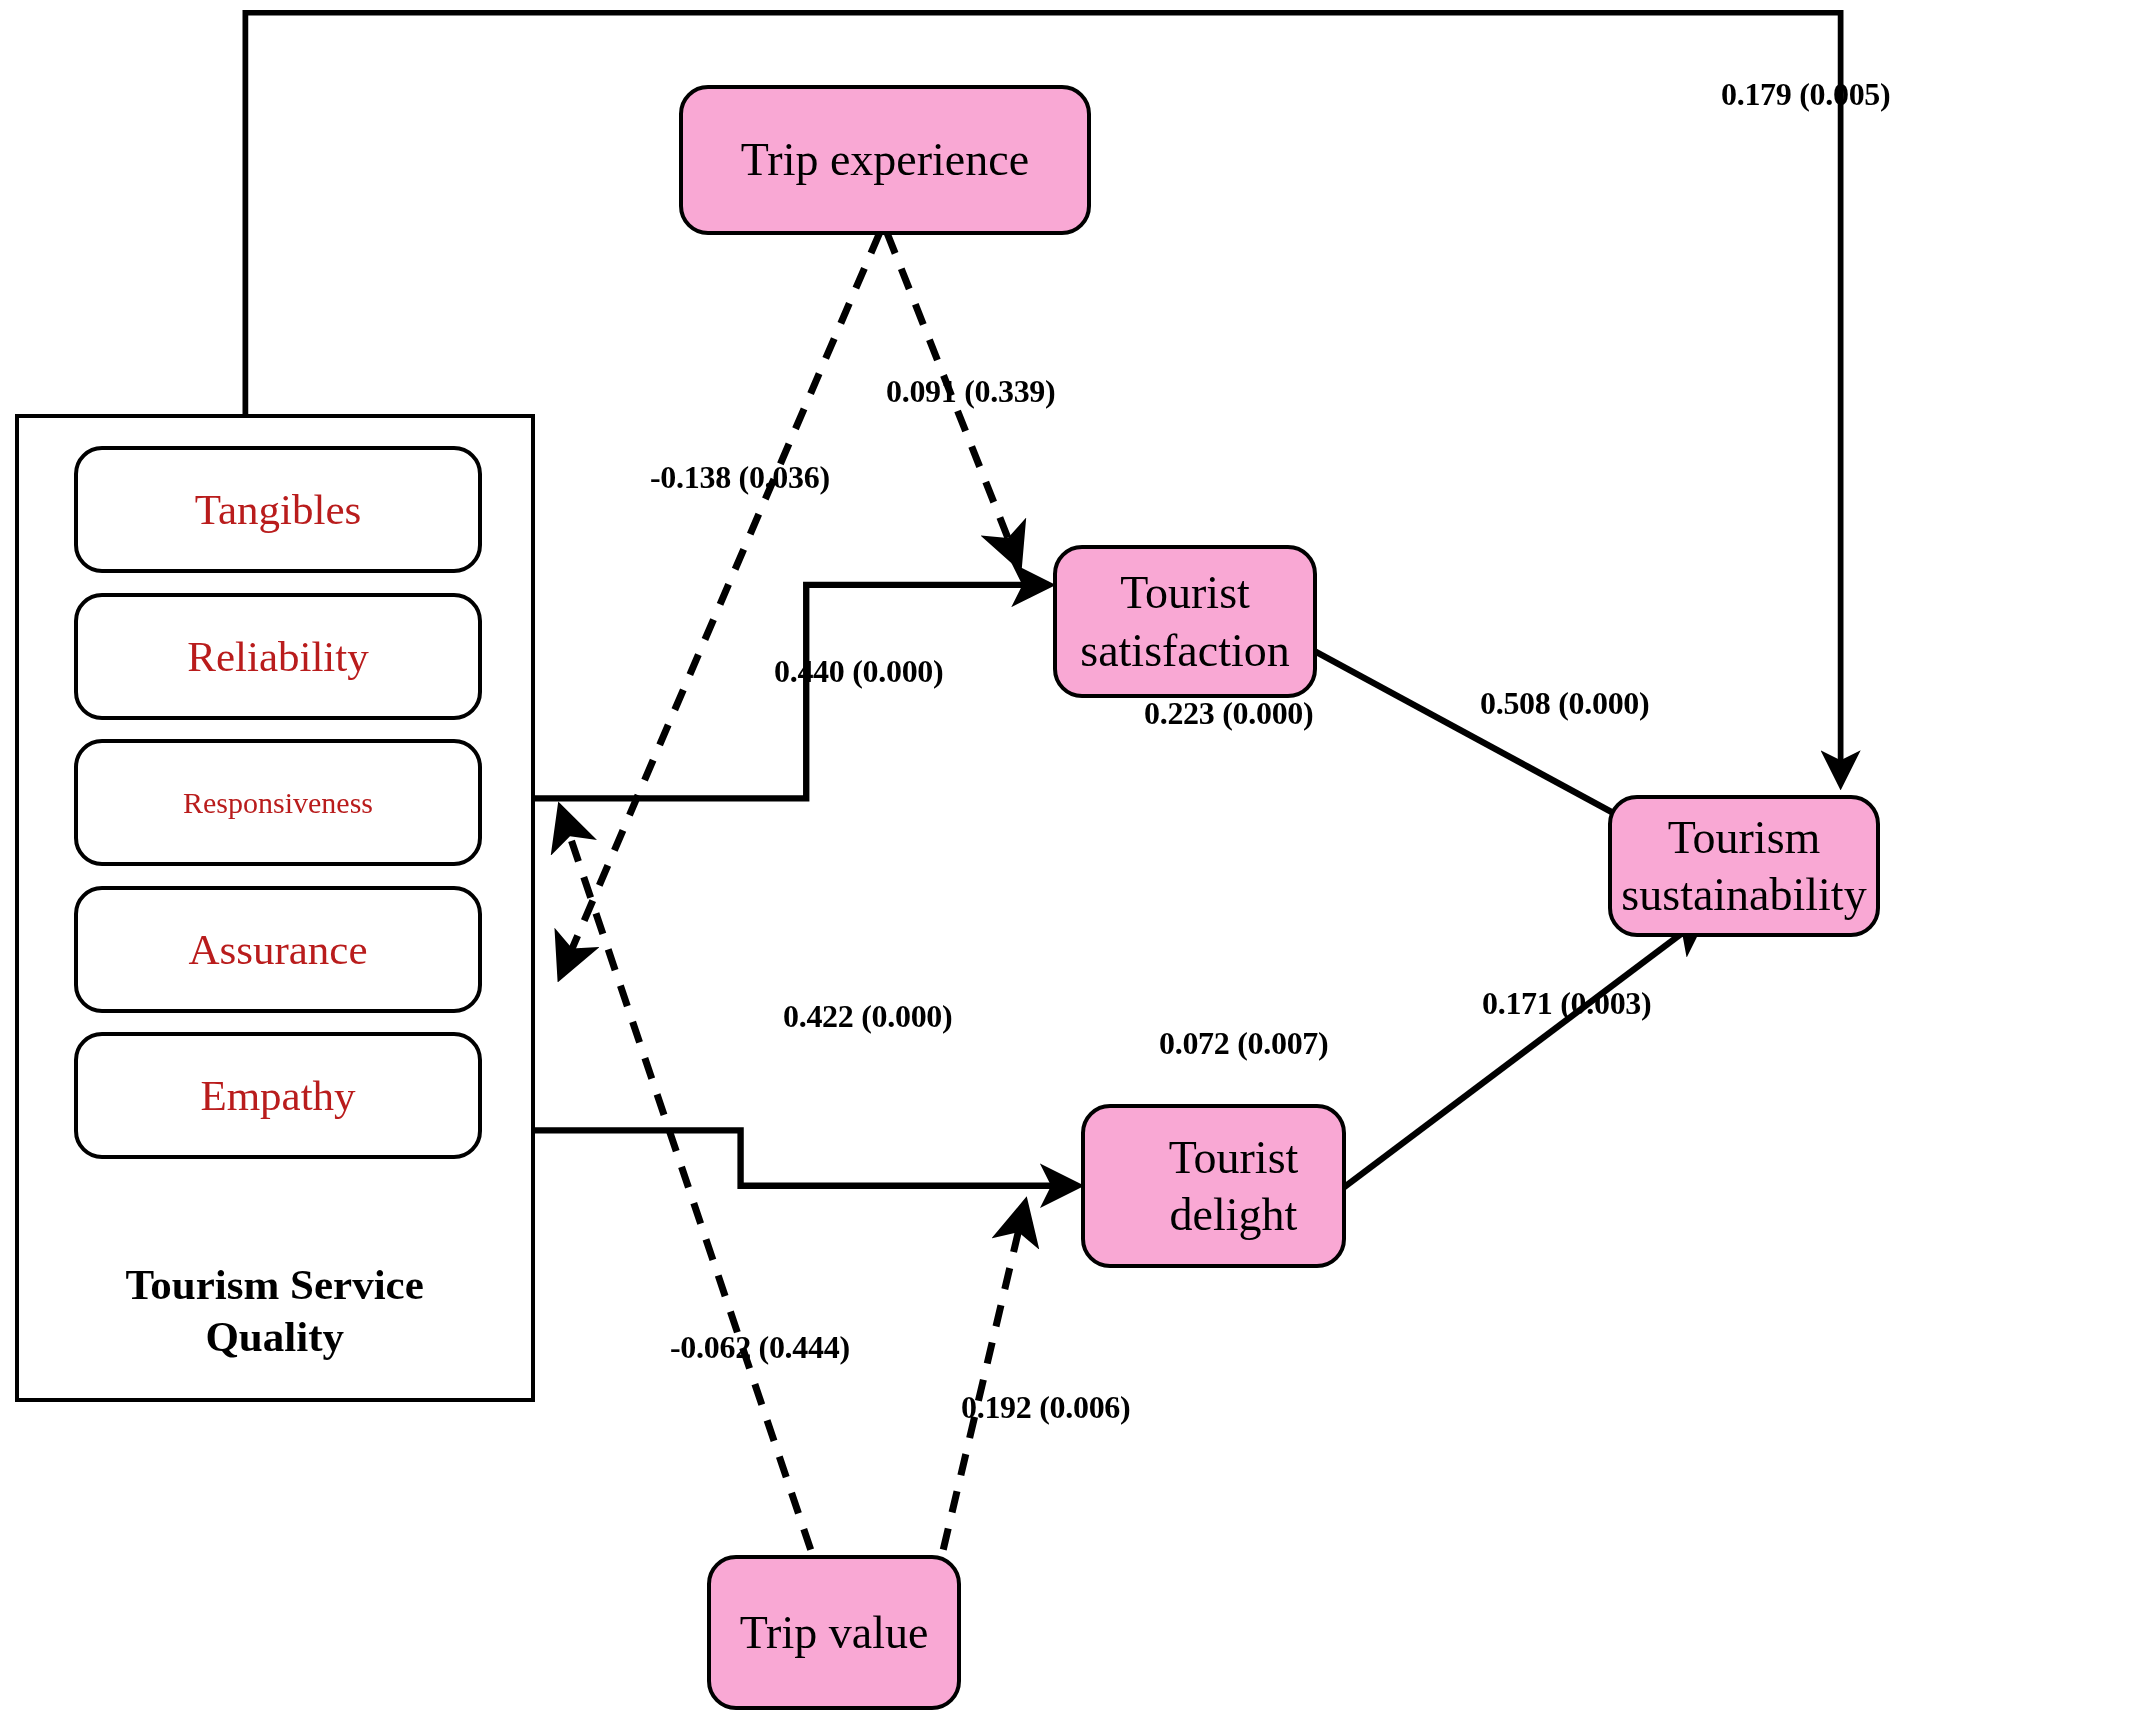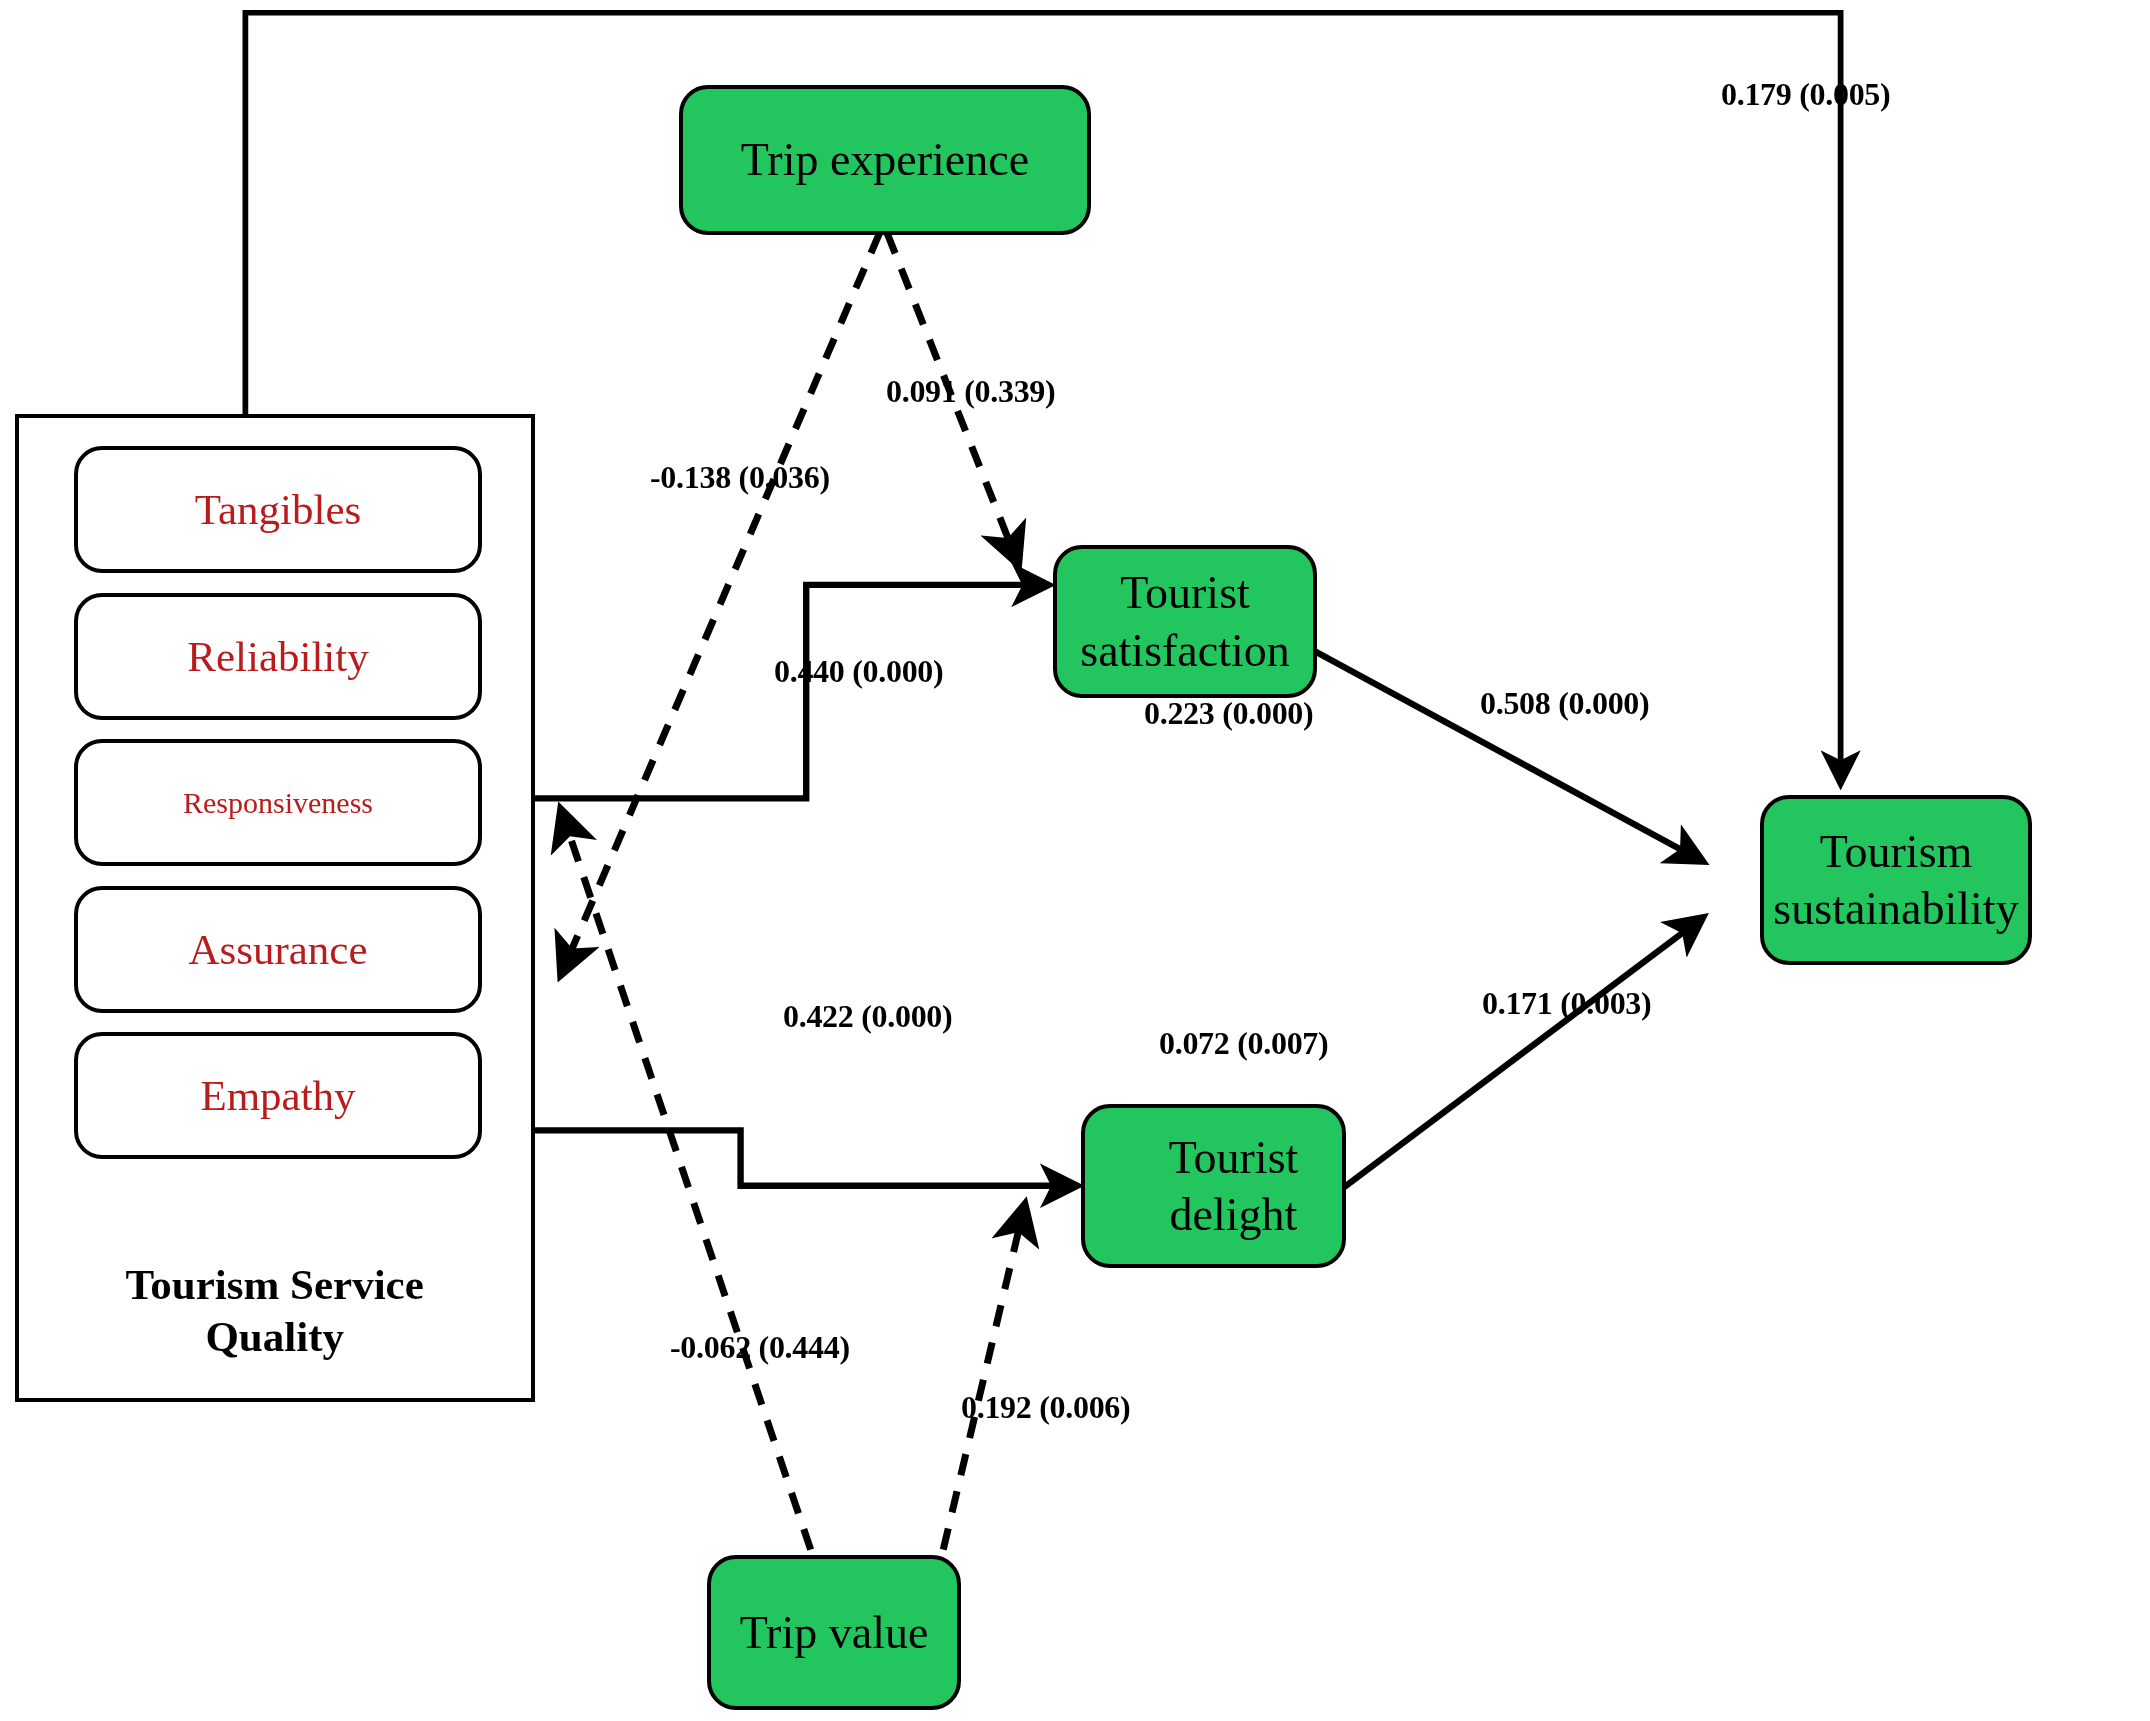--- a/index.html
+++ b/index.html
@@ -12,21 +12,21 @@
     overflow:hidden;
   }
   svg#wires{position:absolute;left:0;top:0;width:2151px;height:1721px;}
 
   
   .node{
     position:absolute;
     box-sizing:border-box;
     border:4.5px solid #000;
     border-radius:29px;
-    background:#22c55e;
+    background:#f9a8d4;
     display:flex;
     align-items:center;
     justify-content:center;
     text-align:center;
     line-height:1.25;
     color:#000;
     font-family:"Liberation Serif","DejaVu Serif",serif;
     z-index:3;
   }
   .node .lbl{display:block;padding:0 9px;}
@@ -161,21 +161,21 @@
     <span class="lbl">
       <span>Tourist</span><br>
       <span>satisfaction</span>
     </span>
   </div>
 
   <div class="node" style="left:1081px; top:1104px; width:265px; height:164px; font-size:46px;padding-left:40px;">
     <span class="lbl">Tourist delight</span>
   </div>
 
-  <div class="node" style="left:1760px; top:795px; width:272px; height:170px; font-size:46px;">
+  <div class="node" style="left:1608px; top:795px; width:272px; height:142px; font-size:46px;">
     <span class="lbl">
       <span>Tourism</span><br>
       <span>sustainability</span>
     </span>
   </div>
 
   <div class="node" style="left:707px; top:1555px; width:254px; height:155px; font-size:46px;">
     <span class="lbl">Trip value</span>
   </div>
 

